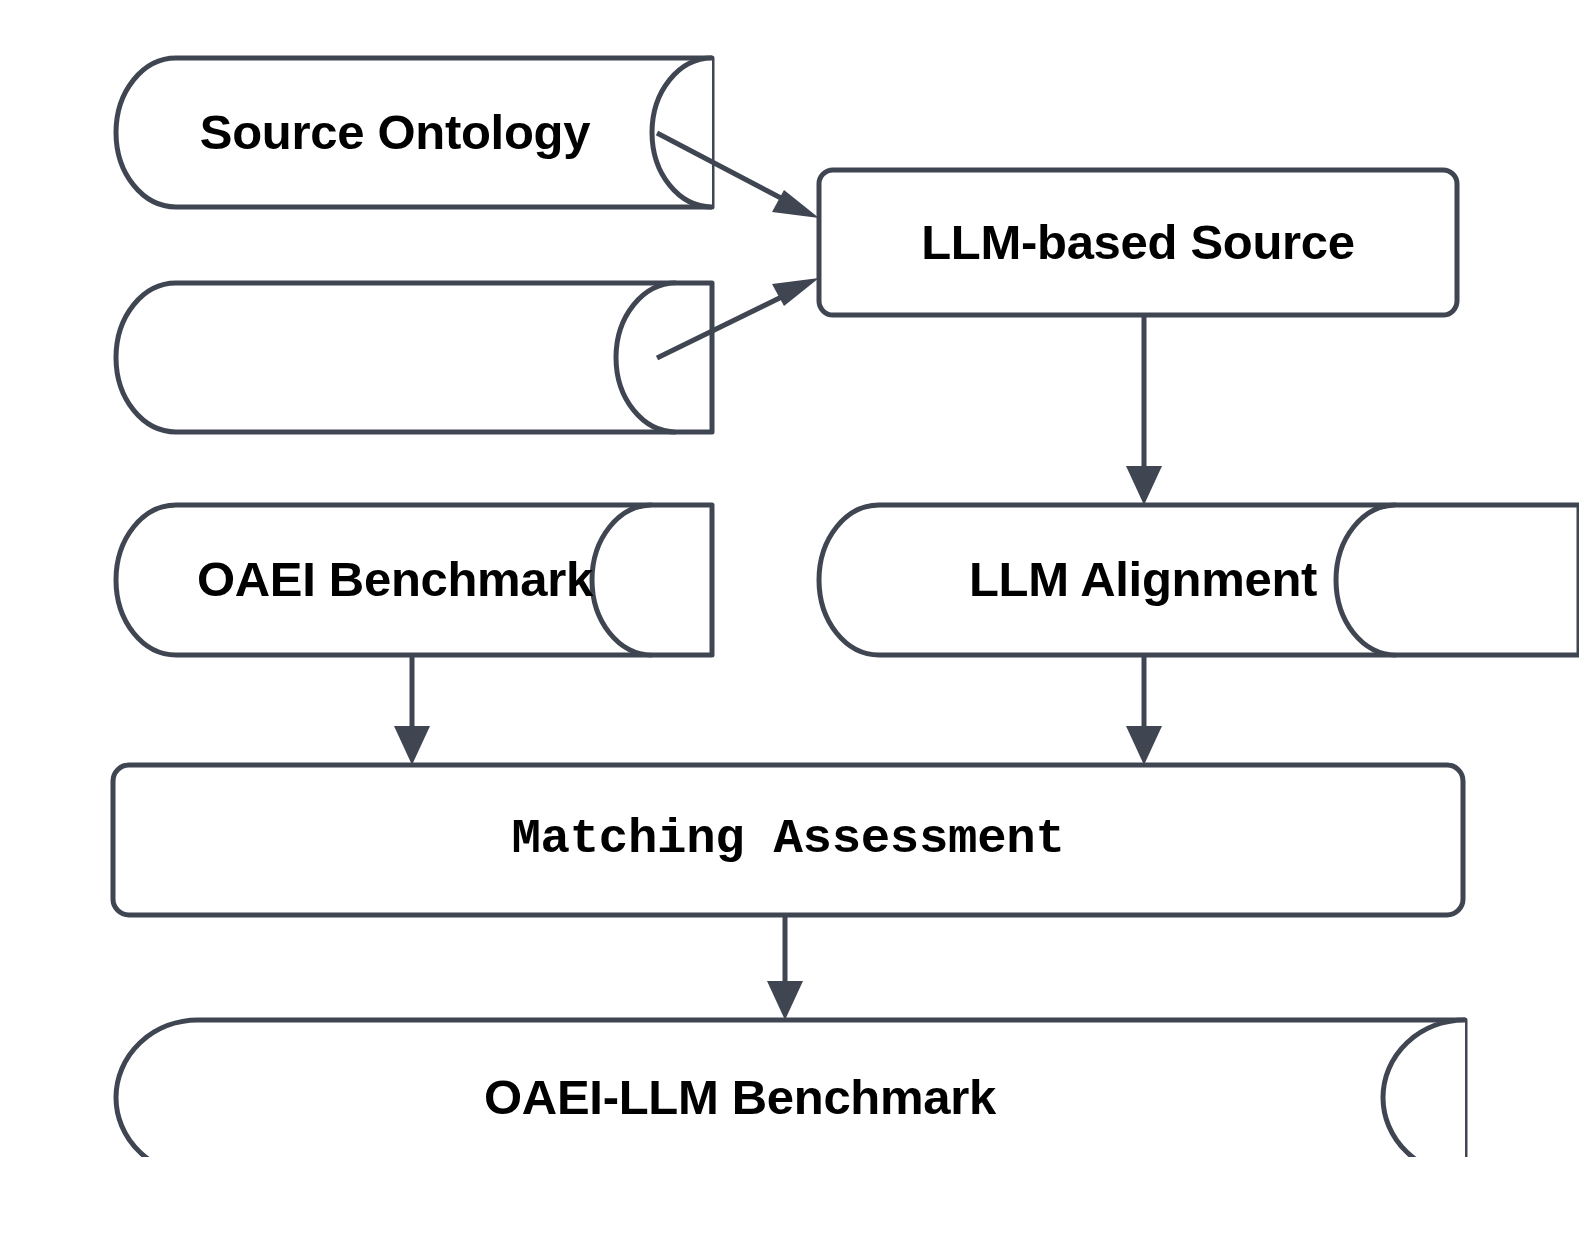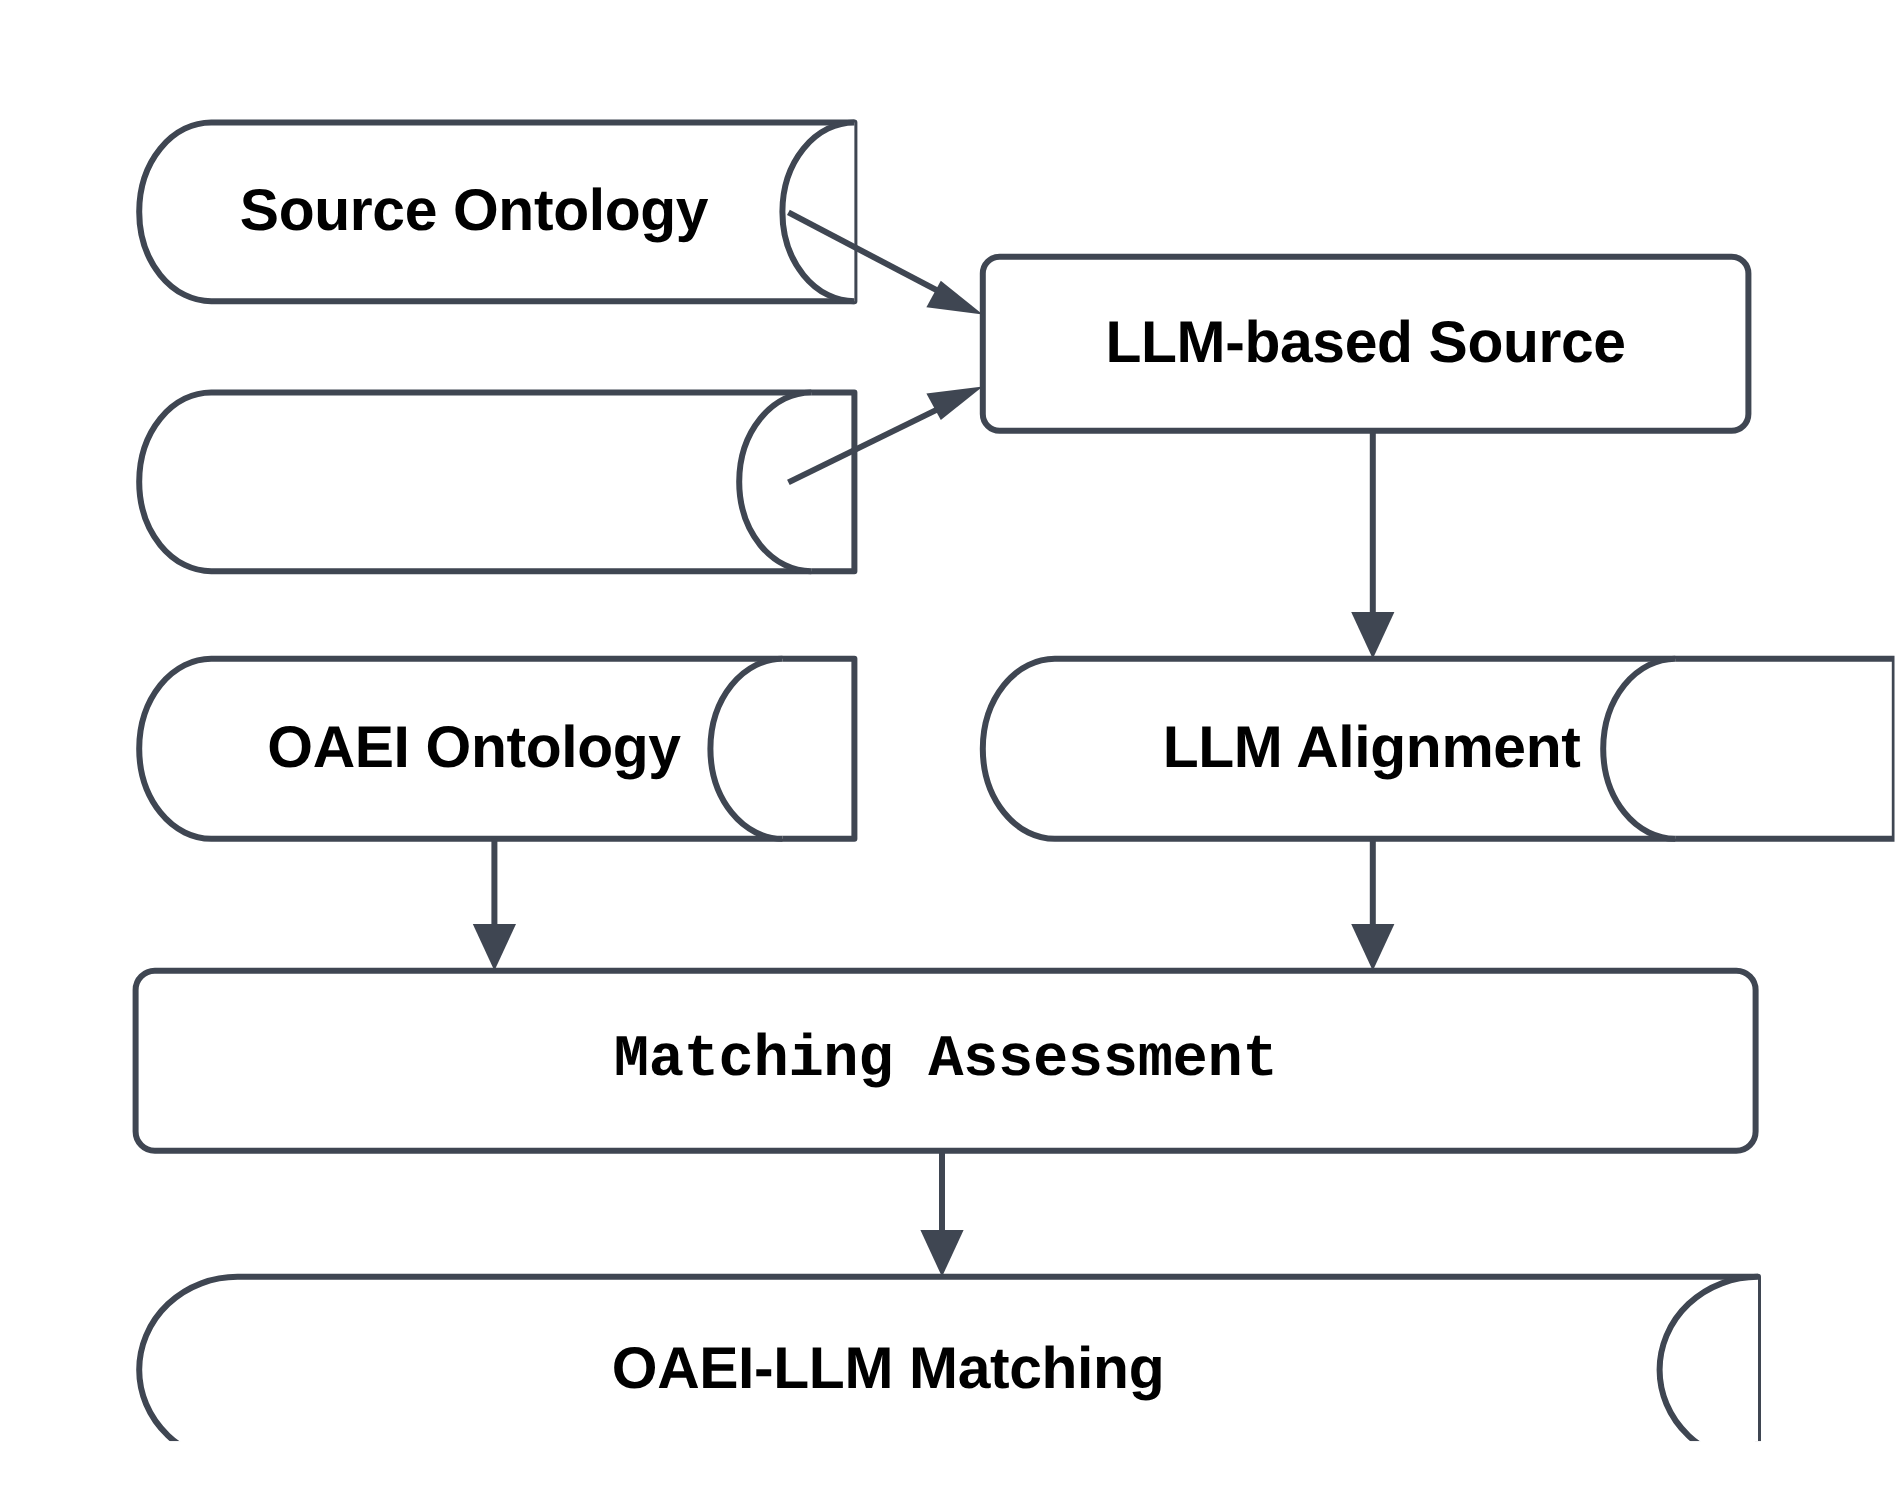--- a/index.html
+++ b/index.html
@@ -10,21 +10,20 @@
   }
   body {
     font-family: "Liberation Sans", sans-serif;
   }
   #diagram-root {
     position: relative;
     width: 1579px;
     height: 1157px;
     background: #ffffff;
     overflow: hidden;
-    margin-top: 44px;
   }
   #diagram-svg {
     position: absolute;
     top: 0;
     left: 0;
     width: 1579px;
     height: 1239px;
   }
   .node-shape {
     fill: #ffffff;
@@ -132,21 +131,21 @@
       <polygon class="edge-head" points="785,1020 767,981 803,981"></polygon>
     </g>
 
   </svg>
 
   <div class="node-label" style="left:140px; top:58px; width:510px; height:149px;">Source Ontology</div>
 
 
   <div class="node-label" style="left:819px; top:170px; width:638px; height:145px;">LLM-based Source</div>
 
-  <div class="node-label" style="left:140px; top:505px; width:510px; height:150px;">OAEI Ontology</div>
+  <div class="node-label" style="left:140px; top:505px; width:510px; height:150px;">OAEI Benchmark</div>
 
   <div class="node-label" style="left:843px; top:505px; width:600px; height:150px;">LLM Alignment</div>
 
   <div class="node-label" style="left:113px; top:765px; width:1350px; height:150px;font-family:Liberation Mono, monospace;">Matching Assessment</div>
 
-  <div class="node-label" style="left:140px; top:1020px; width:1200px; height:155px;">OAEI-LLM Matching</div>
+  <div class="node-label" style="left:140px; top:1020px; width:1200px; height:155px;">OAEI-LLM Benchmark</div>
 
 </div>
 
 </body></html>

